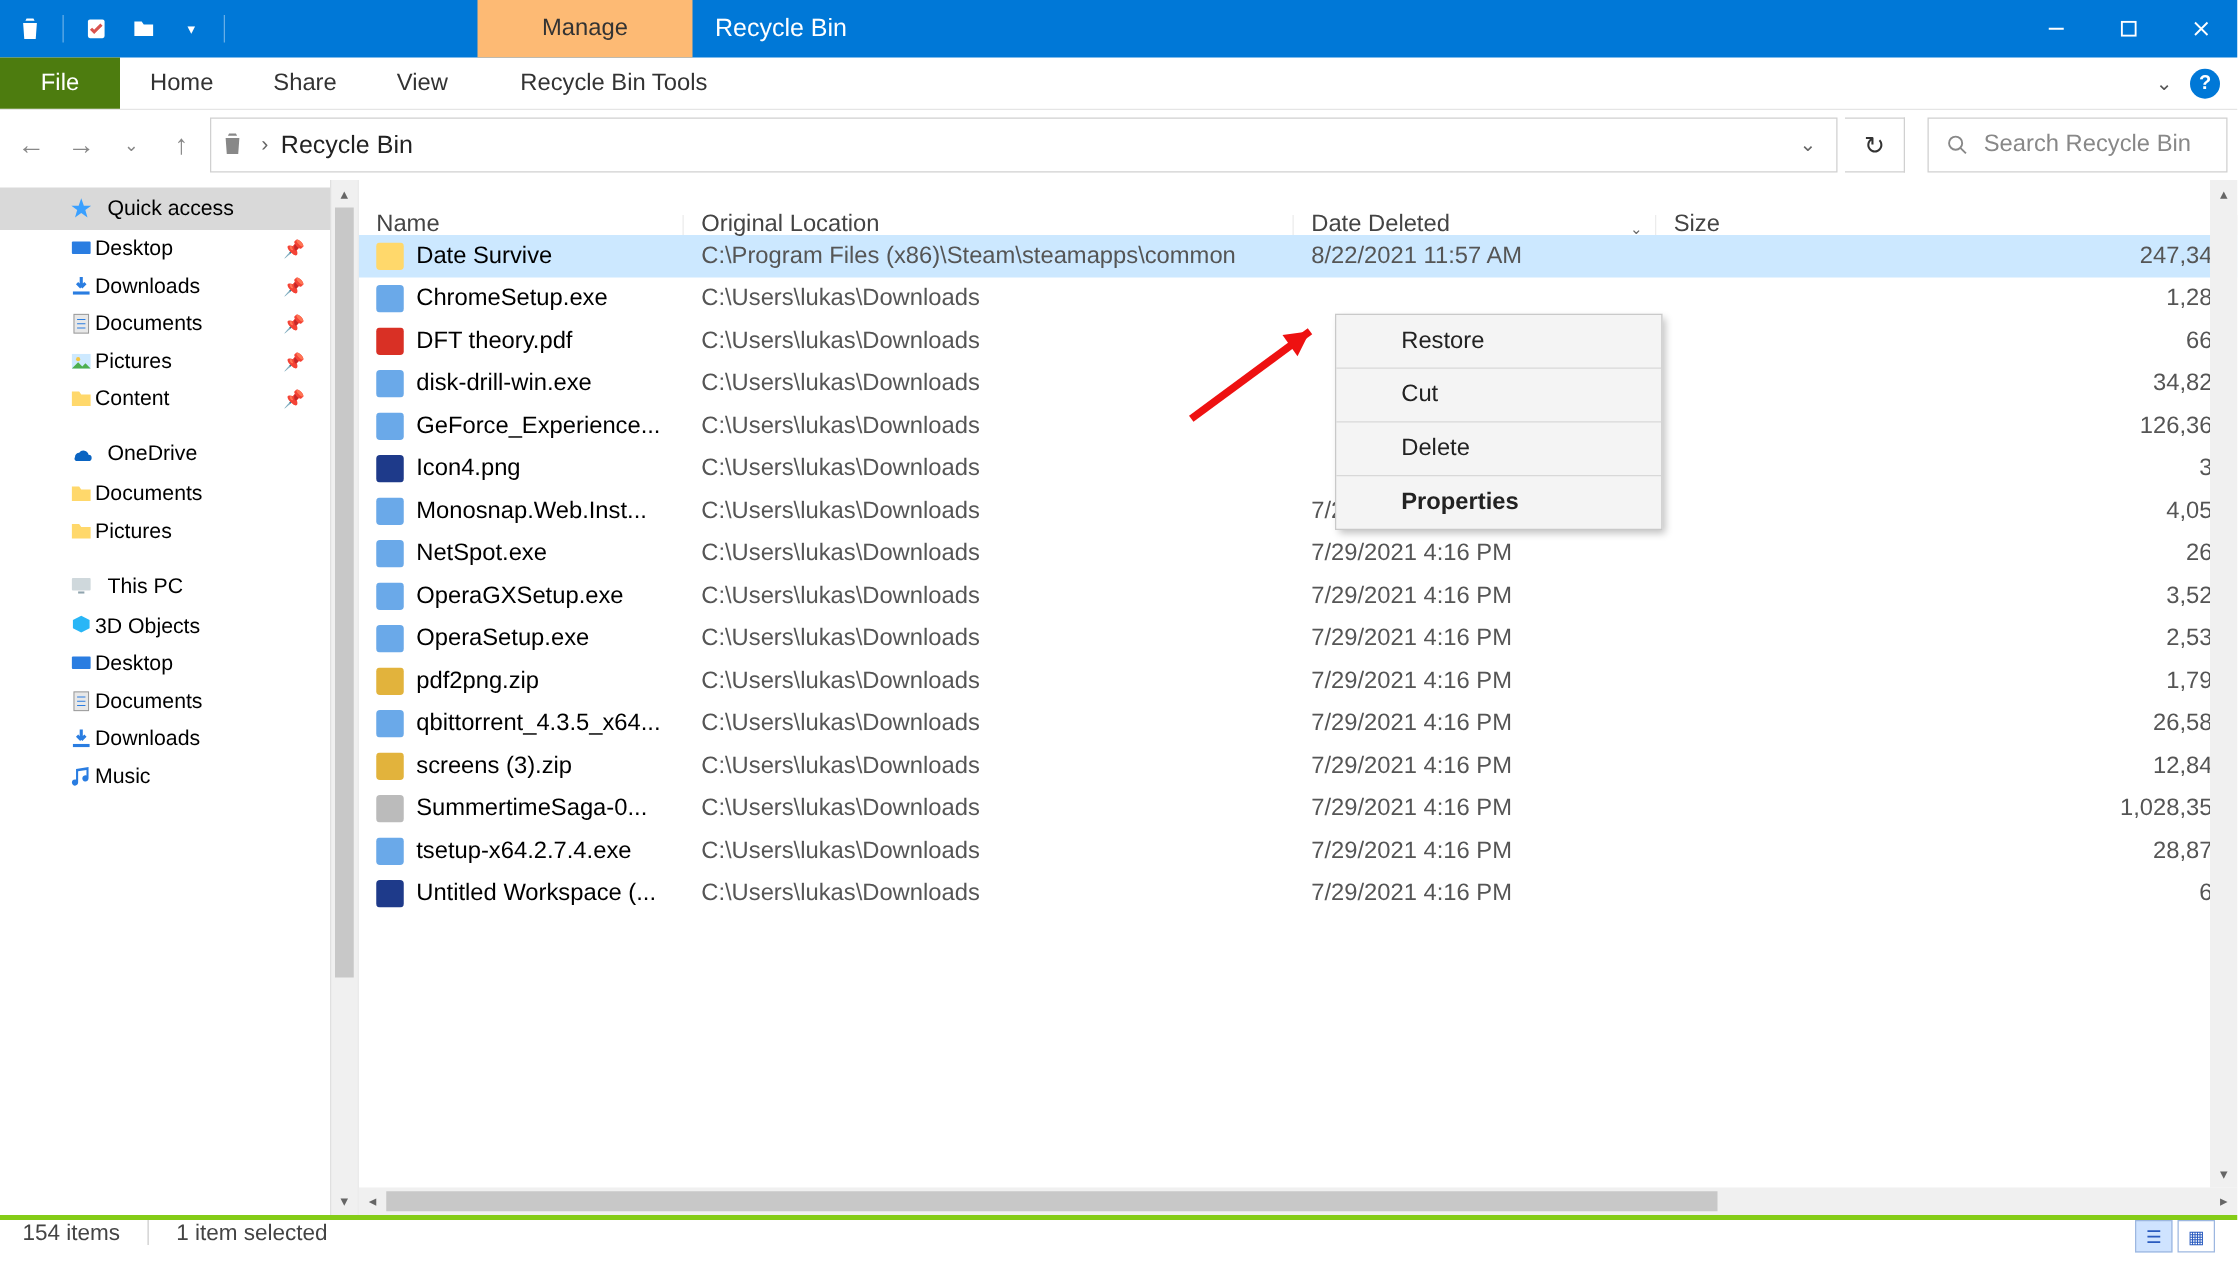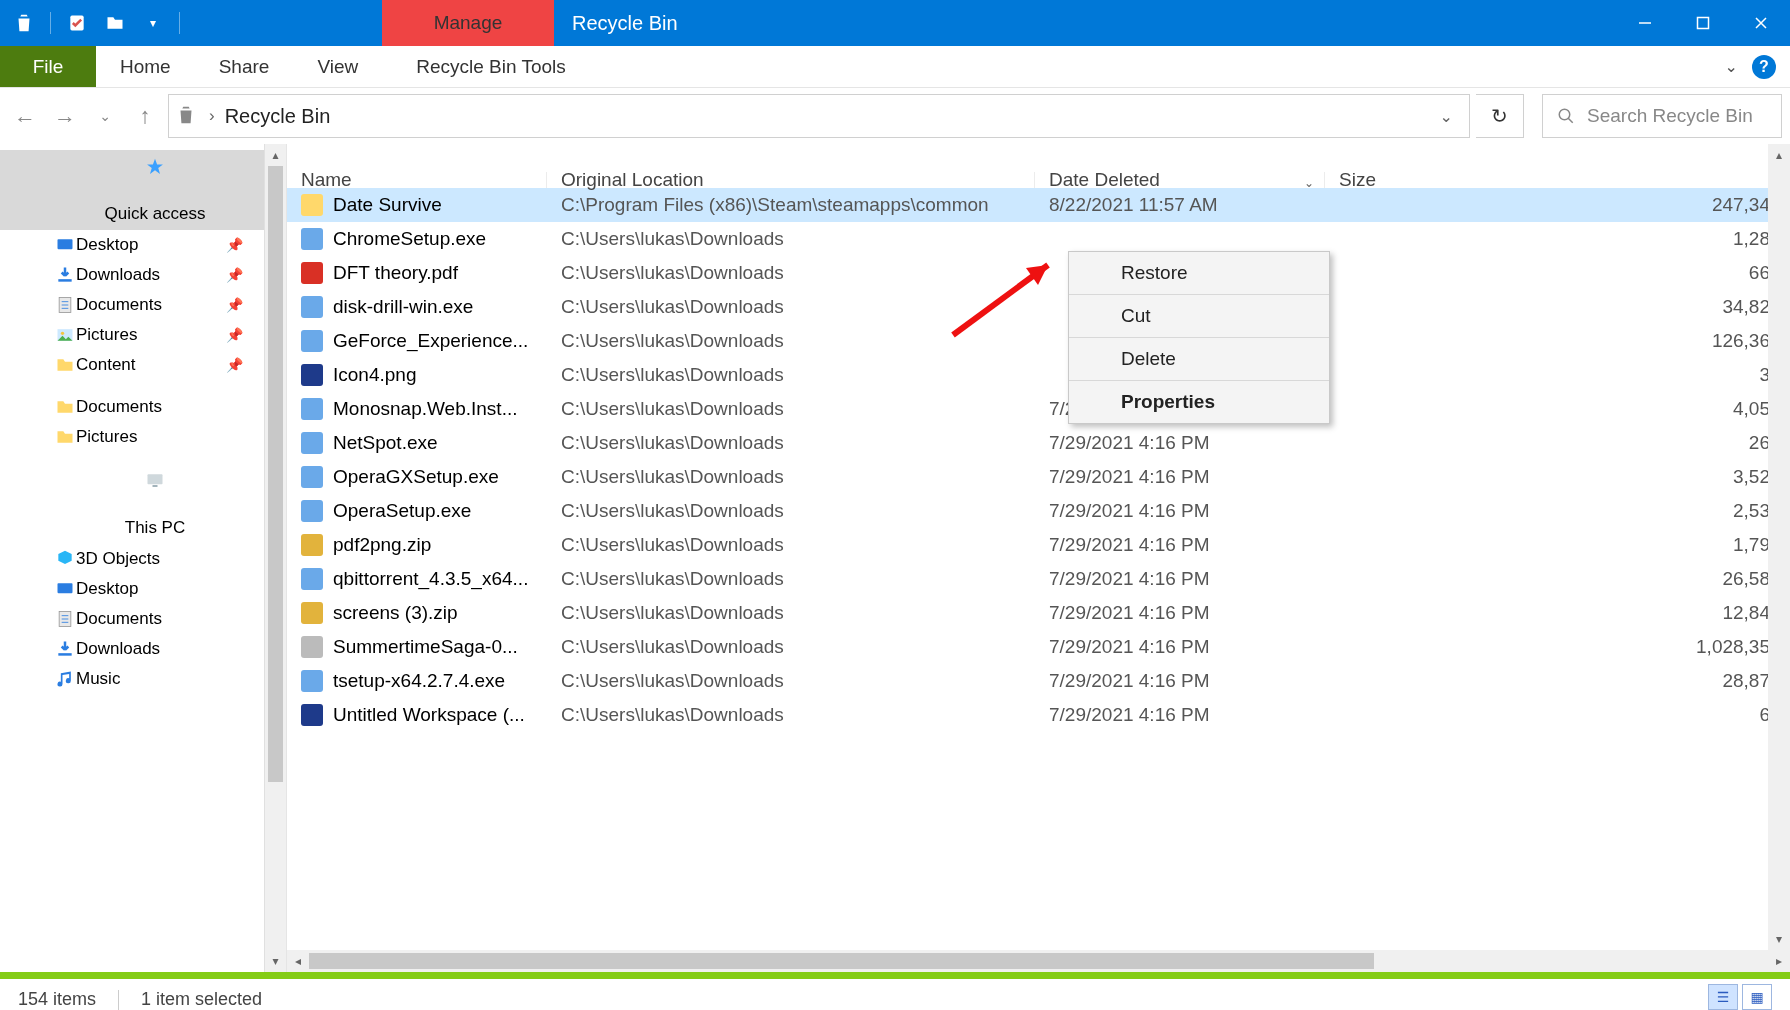--- a/index.html
+++ b/index.html
@@ -2,21 +2,21 @@
 <html><head>
 <meta charset="utf-8">
 <style>
 * { margin:0; padding:0; box-sizing:border-box; font-family:"Segoe UI",Arial,sans-serif; }
 body { background:#fff; width:1790px; height:1010px; overflow:hidden; font-size:17px; }
 
 
 .titlebar { background:#0078d7; height:46px; display:flex; align-items:stretch; color:#fff; }
 .tb-qat { display:flex; align-items:center; gap:14px; padding:0 12px; }
 .tb-qat .qat-icon { width:24px; height:24px; display:flex; align-items:center; justify-content:center; }
-.tb-manage { background:#ef4444; color:#333; width:172px; height:46px; display:flex; align-items:center; justify-content:center; font-size:19px; }
+.tb-manage { background:#fdba74; color:#333; width:172px; height:46px; display:flex; align-items:center; justify-content:center; font-size:19px; }
 .tb-title { display:flex; align-items:center; padding:0 18px; font-size:20px; flex:1; }
 .tb-controls { display:flex; }
 .tb-btn { width:58px; display:flex; align-items:center; justify-content:center; font-size:18px; }
 
 
 .ribbon { height:42px; display:flex; align-items:stretch; border-bottom:1px solid #e5e5e5; }
 .r-file { background:#4d7c0f; color:#fff; width:96px; display:flex; align-items:center; justify-content:center; font-size:19px; }
 .r-tab { padding:0 24px; display:flex; align-items:center; font-size:19px; color:#333; cursor:pointer; }
 .r-tab.contextual { margin-left:10px; }
 .r-right { margin-left:auto; display:flex; align-items:center; gap:14px; padding-right:14px; }
@@ -34,21 +34,21 @@
 .refresh { width:48px; height:44px; border:1px solid #d0d0d0; border-left:none; display:flex; align-items:center; justify-content:center; font-size:20px; color:#333; }
 .search { width:240px; height:44px; border:1px solid #d0d0d0; display:flex; align-items:center; padding:0 14px; gap:12px; margin-left:12px; color:#888; font-size:19px; }
 
 
 .main { display:flex; height:calc(100% - 46px - 42px - 56px - 38px); }
 .nav-pane { width:286px; display:flex; }
 .nav-tree { flex:1; overflow:hidden; padding-top:6px; }
 .nav-scroll { width:22px; background:#f0f0f0; display:flex; flex-direction:column; align-items:center; position:relative; border-left:1px solid #e0e0e0;}
 .nav-scroll .up,.nav-scroll .dn { height:22px; font-size:12px; color:#666; display:flex; align-items:center; justify-content:center; width:100%; }
 .nav-scroll .thumb { position:absolute; top:22px; bottom:190px; left:3px; right:3px; background:#c8c8c8; }
-.tree-hdr { display:flex; align-items:center; gap:26px; padding:6px 8px 6px 54px;flex-direction:column; }
+.tree-hdr { display:flex; align-items:center; gap:10px; padding:6px 8px 6px 54px; }
 .tree-hdr.qa { background:#d9d9d9; }
 .tree-item { display:flex; align-items:center; gap:0; padding:4px 10px 4px 54px; position:relative; }
 .tree-item .pin { position:absolute; right:20px; color:#777; font-size:14px; }
 .tree-icon { width:22px; height:22px; display:flex; align-items:center; justify-content:center; font-size:18px; }
 .tree-sep { height:12px; }
 
 
 .list-wrap { flex:1; display:flex; flex-direction:column; border-left:1px solid #e5e5e5; position:relative; }
 .cols { display:flex; height:44px; }
 .col { display:flex; align-items:center; padding:0 14px; color:#444; font-size:19px; border-right:1px solid #ececec; position:relative;margin-top:28px; }
@@ -79,21 +79,21 @@
 .vsb { position:absolute; top:0; bottom:22px; right:0; width:22px; background:#f0f0f0; display:flex; flex-direction:column; align-items:center; }
 .vsb .up,.vsb .dn { height:22px; font-size:12px; color:#666; display:flex; align-items:center; justify-content:center; width:100%; }
 
 
 .ctx { position:absolute; left:1068px; top:214px; width:262px; background:#f4f4f4; box-shadow:3px 3px 6px rgba(0,0,0,0.25); border:1px solid #c9c9c9; z-index:50;margin-top:37px; }
 .ctx-item { padding:10px 18px 10px 52px; font-size:19px; color:#222; border-bottom:1px solid #d8d8d8; }
 .ctx-item:last-child { border-bottom:none; font-weight:bold; }
 .arrow-annot { position:absolute; left:948px; top:250px; z-index:49; }
 
 
-.status { height:38px; border-top:7px solid #84cc16; display:flex; align-items:flex-end; padding:0 18px; font-size:18px; color:#444; gap:22px; }
+.status { height:38px; border-top:4px solid #84cc16; display:flex; align-items:flex-start; padding:0 18px; font-size:18px; color:#444; gap:22px; }
 .status .sep { width:1px; height:20px; background:#ccc; }
 .view-btns { margin-left:auto; display:flex; gap:4px; }
 .vb { width:30px; height:26px; border:1px solid #9db7e0; display:flex; align-items:center; justify-content:center; font-size:14px; color:#2a5bbf; }
 .vb.active { background:#cfe3ff; }
 
 
 svg { display:block; }
 </style>
 </head>
 <body>
@@ -239,20 +239,28 @@
         <div class="tree-item">
     <span class="tree-icon">
             <svg width="20" height="20" viewBox="0 0 24 24">
               <path fill="#ffd86b" d="M3 5h7l2 3h9v11H3z"></path>
             </svg>
           </span>
     <span>Content</span>
           <span class="pin">📌</span>
         </div>
         <div class="tree-sep"></div>
+        <div class="tree-hdr ">
+    <span class="tree-icon">
+            <svg width="20" height="20" viewBox="0 0 24 24">
+              <path fill="#0a64c2" d="M6 15a4 4 0 014-4 5 5 0 019 2 3 3 0 010 6H7a3 3 0 01-1-4z"></path>
+            </svg>
+          </span>
+    <span>OneDrive</span>
+        </div>
         <div class="tree-item">
     <span class="tree-icon">
             <svg width="20" height="20" viewBox="0 0 24 24">
               <path fill="#ffd86b" d="M3 5h7l2 3h9v11H3z"></path>
             </svg>
           </span>
     <span>Documents</span>
         </div>
         <div class="tree-item">
     <span class="tree-icon">

